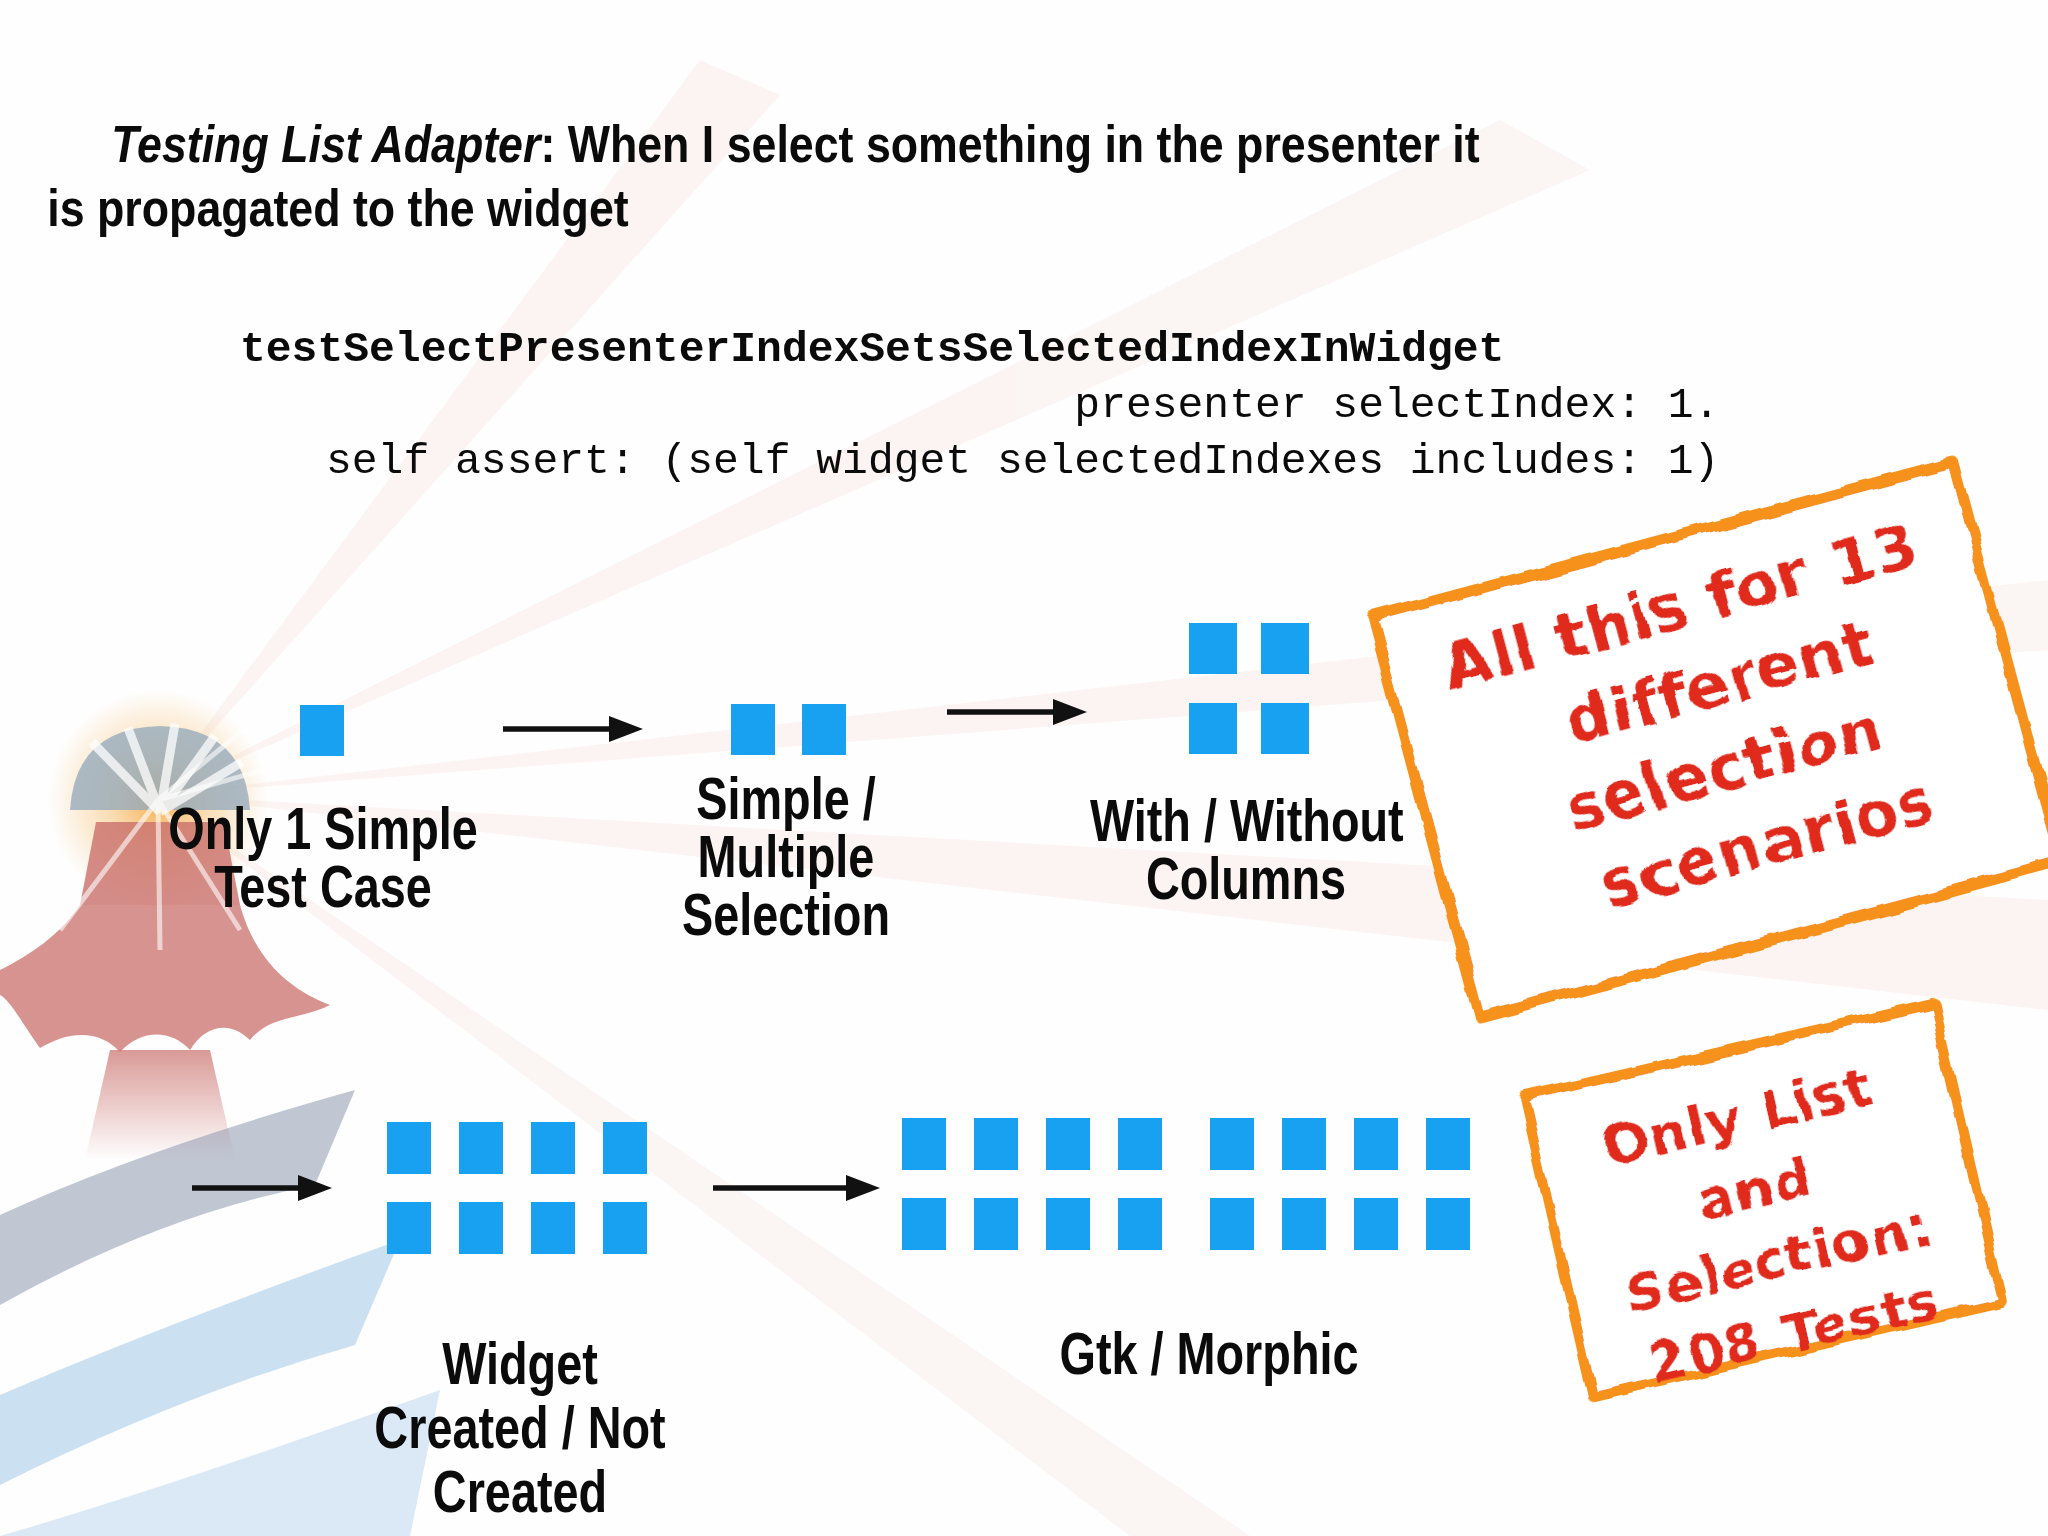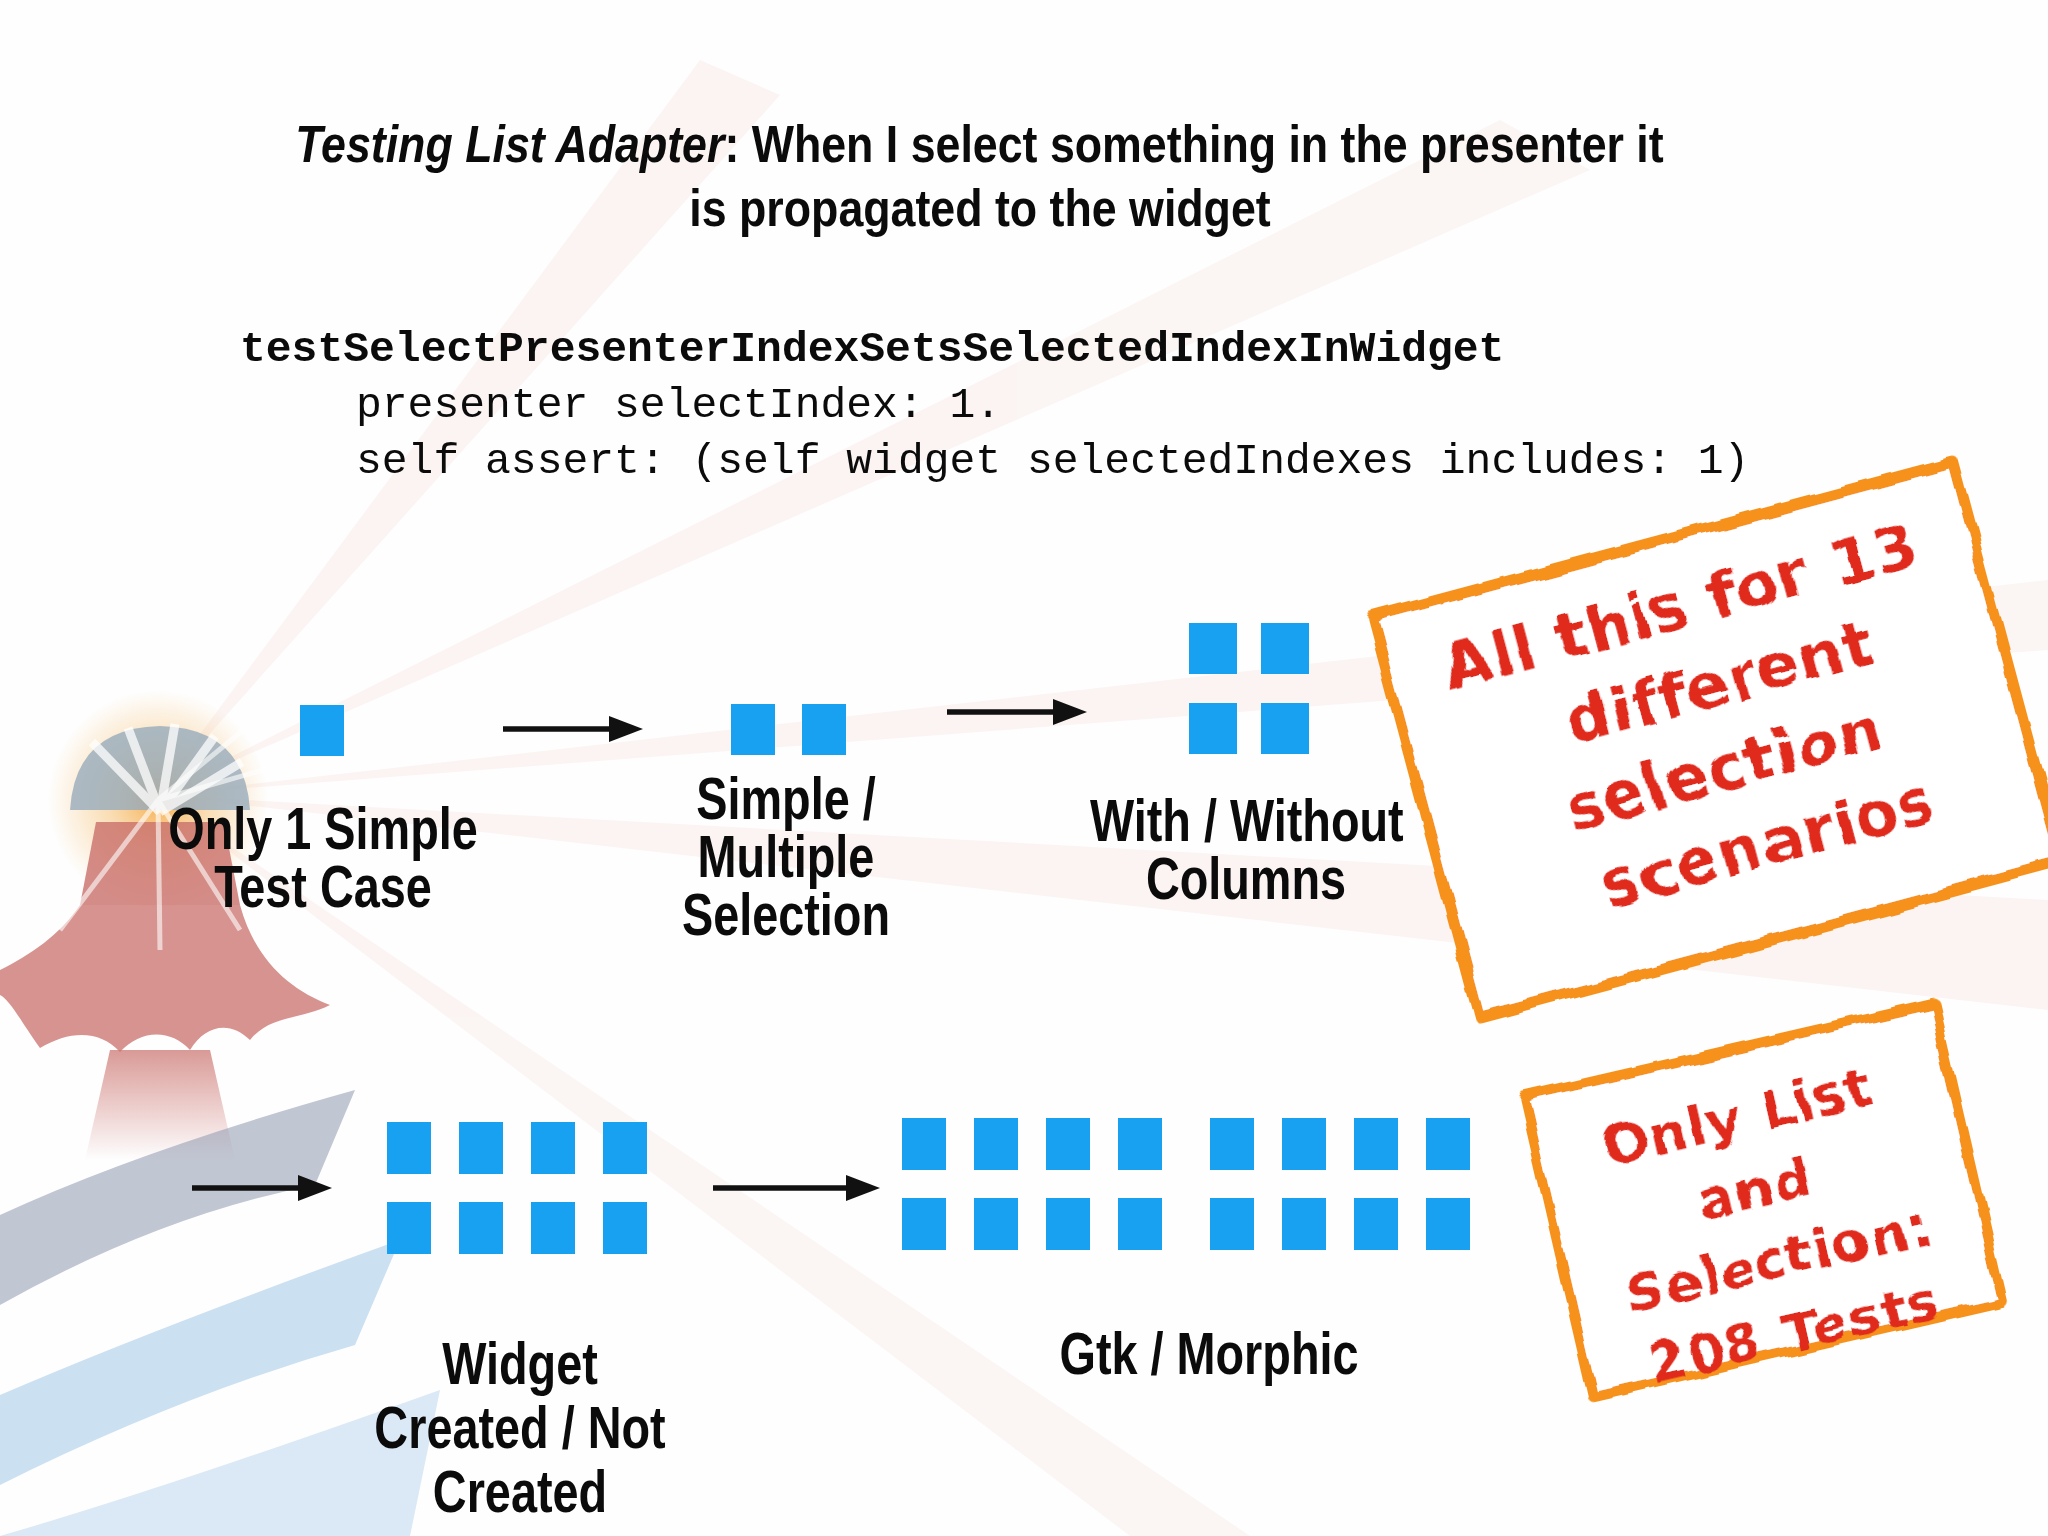--- a/index.html
+++ b/index.html
@@ -7,30 +7,30 @@
        font-family:"Liberation Sans",sans-serif;
        --sq:#18a1f1; --note-border:#f6921e; --note-text:#e02a1e; --arrow:#111111;}
   .slide{position:absolute;inset:0;width:2048px;height:1536px;background:#fefefe;}
 
   
   #bg-svg{position:absolute;left:0;top:0;z-index:0;}
 
   .layer{position:absolute;z-index:2;}
 
   
-  .title{left:0;top:112px;width:1960px;text-align:center;
+  .title{left:0;top:112px;width:1960px;text-align:left;
          font-size:52px;line-height:64px;font-weight:700;color:#0b0b0b;}
   .title .cond{display:inline-block;transform:scaleX(.86);white-space:nowrap;}
   .title i{font-style:italic;}
 
   
   .code{left:240px;top:322px;font-family:Liberation Mono, monospace;
         font-size:43px;line-height:56px;color:#0b0b0b;white-space:nowrap;}
   .code .sig{font-weight:700;}
-  .code .body-line{margin-left:116px;}
+  .code .body-line{margin-left:86px;text-align:right;}
 
   
   .grid{position:absolute;z-index:2;display:flex;flex-direction:column;row-gap:var(--rg,28px);}
   .sq-row{display:flex;column-gap:var(--cg,27px);}
   .sq{width:var(--sw,44px);height:var(--sh,51px);background:var(--sq);}
   .group-gap{margin-left:20px;}
   #stage-grid-0{left:300px;top:705px;--cg:0px;--rg:0px;--sw:44px;--sh:51px;}
   #stage-grid-1{left:731px;top:704px;--cg:27px;--sw:44px;--sh:51px;}
   #stage-grid-2{left:1189px;top:623px;--cg:24px;--rg:29px;--sw:48px;--sh:51px;}
   #stage-grid-3{left:387px;top:1122px;--cg:28px;--rg:28px;--sw:44px;--sh:52px;}

